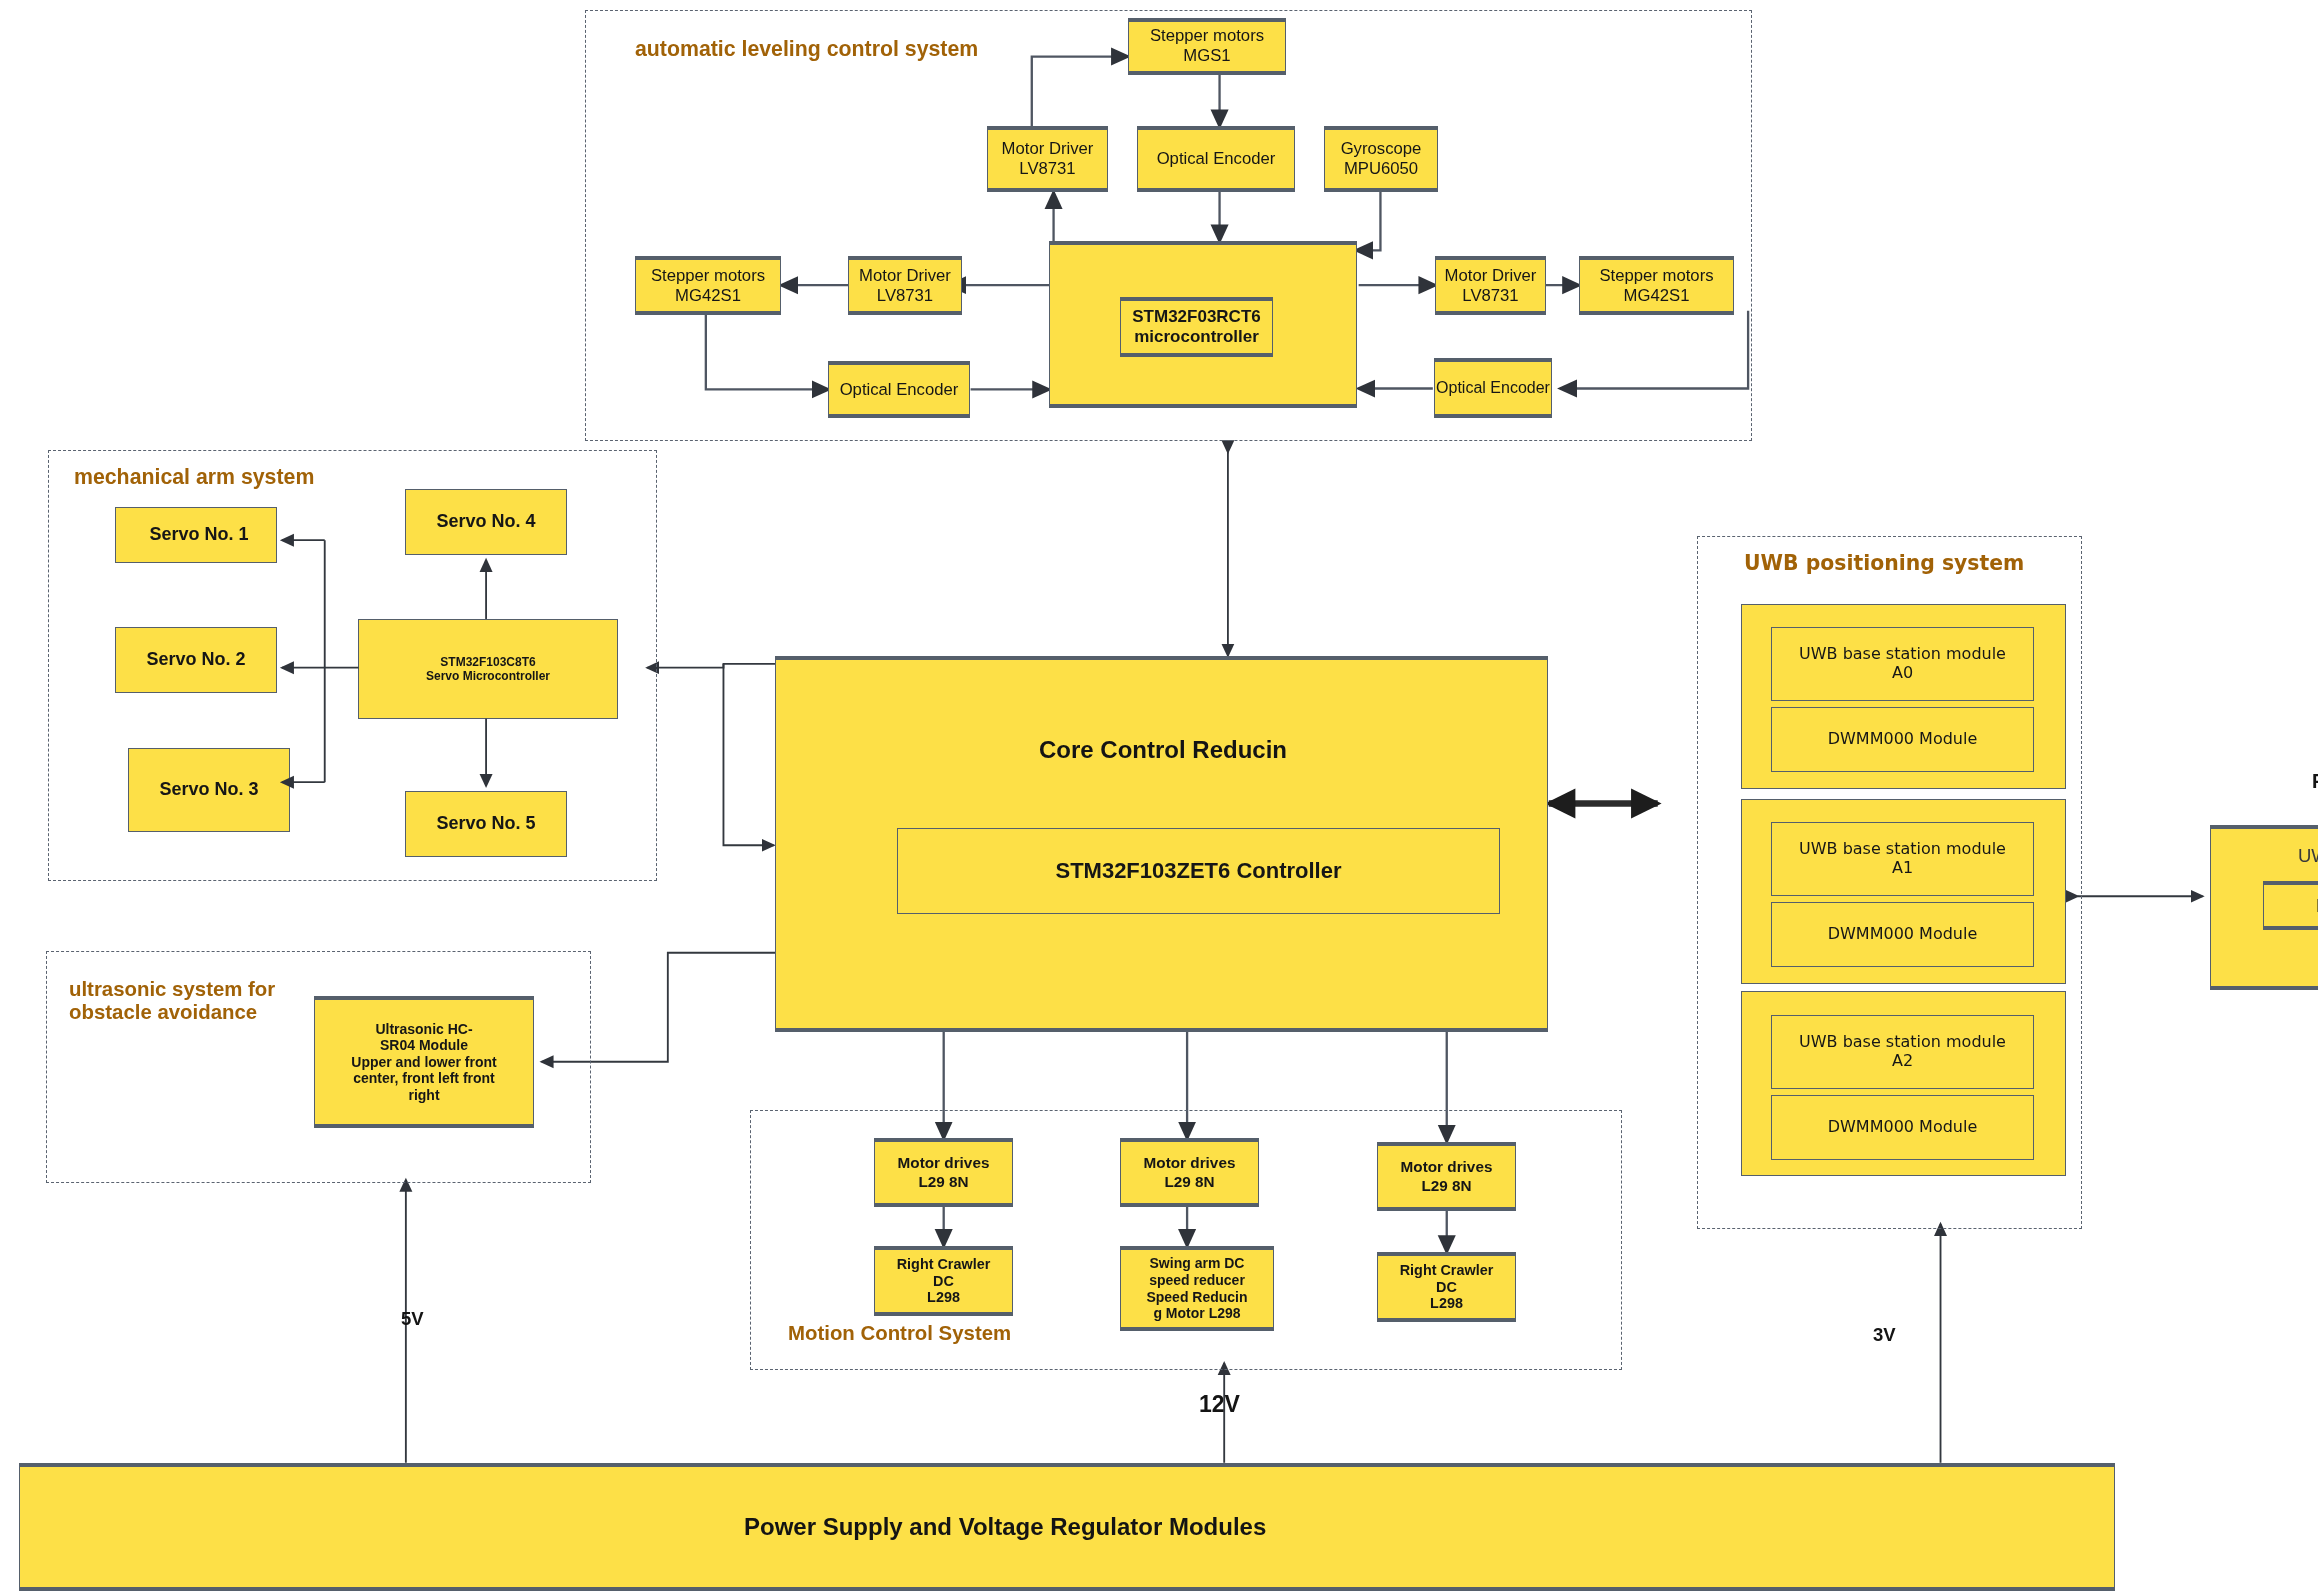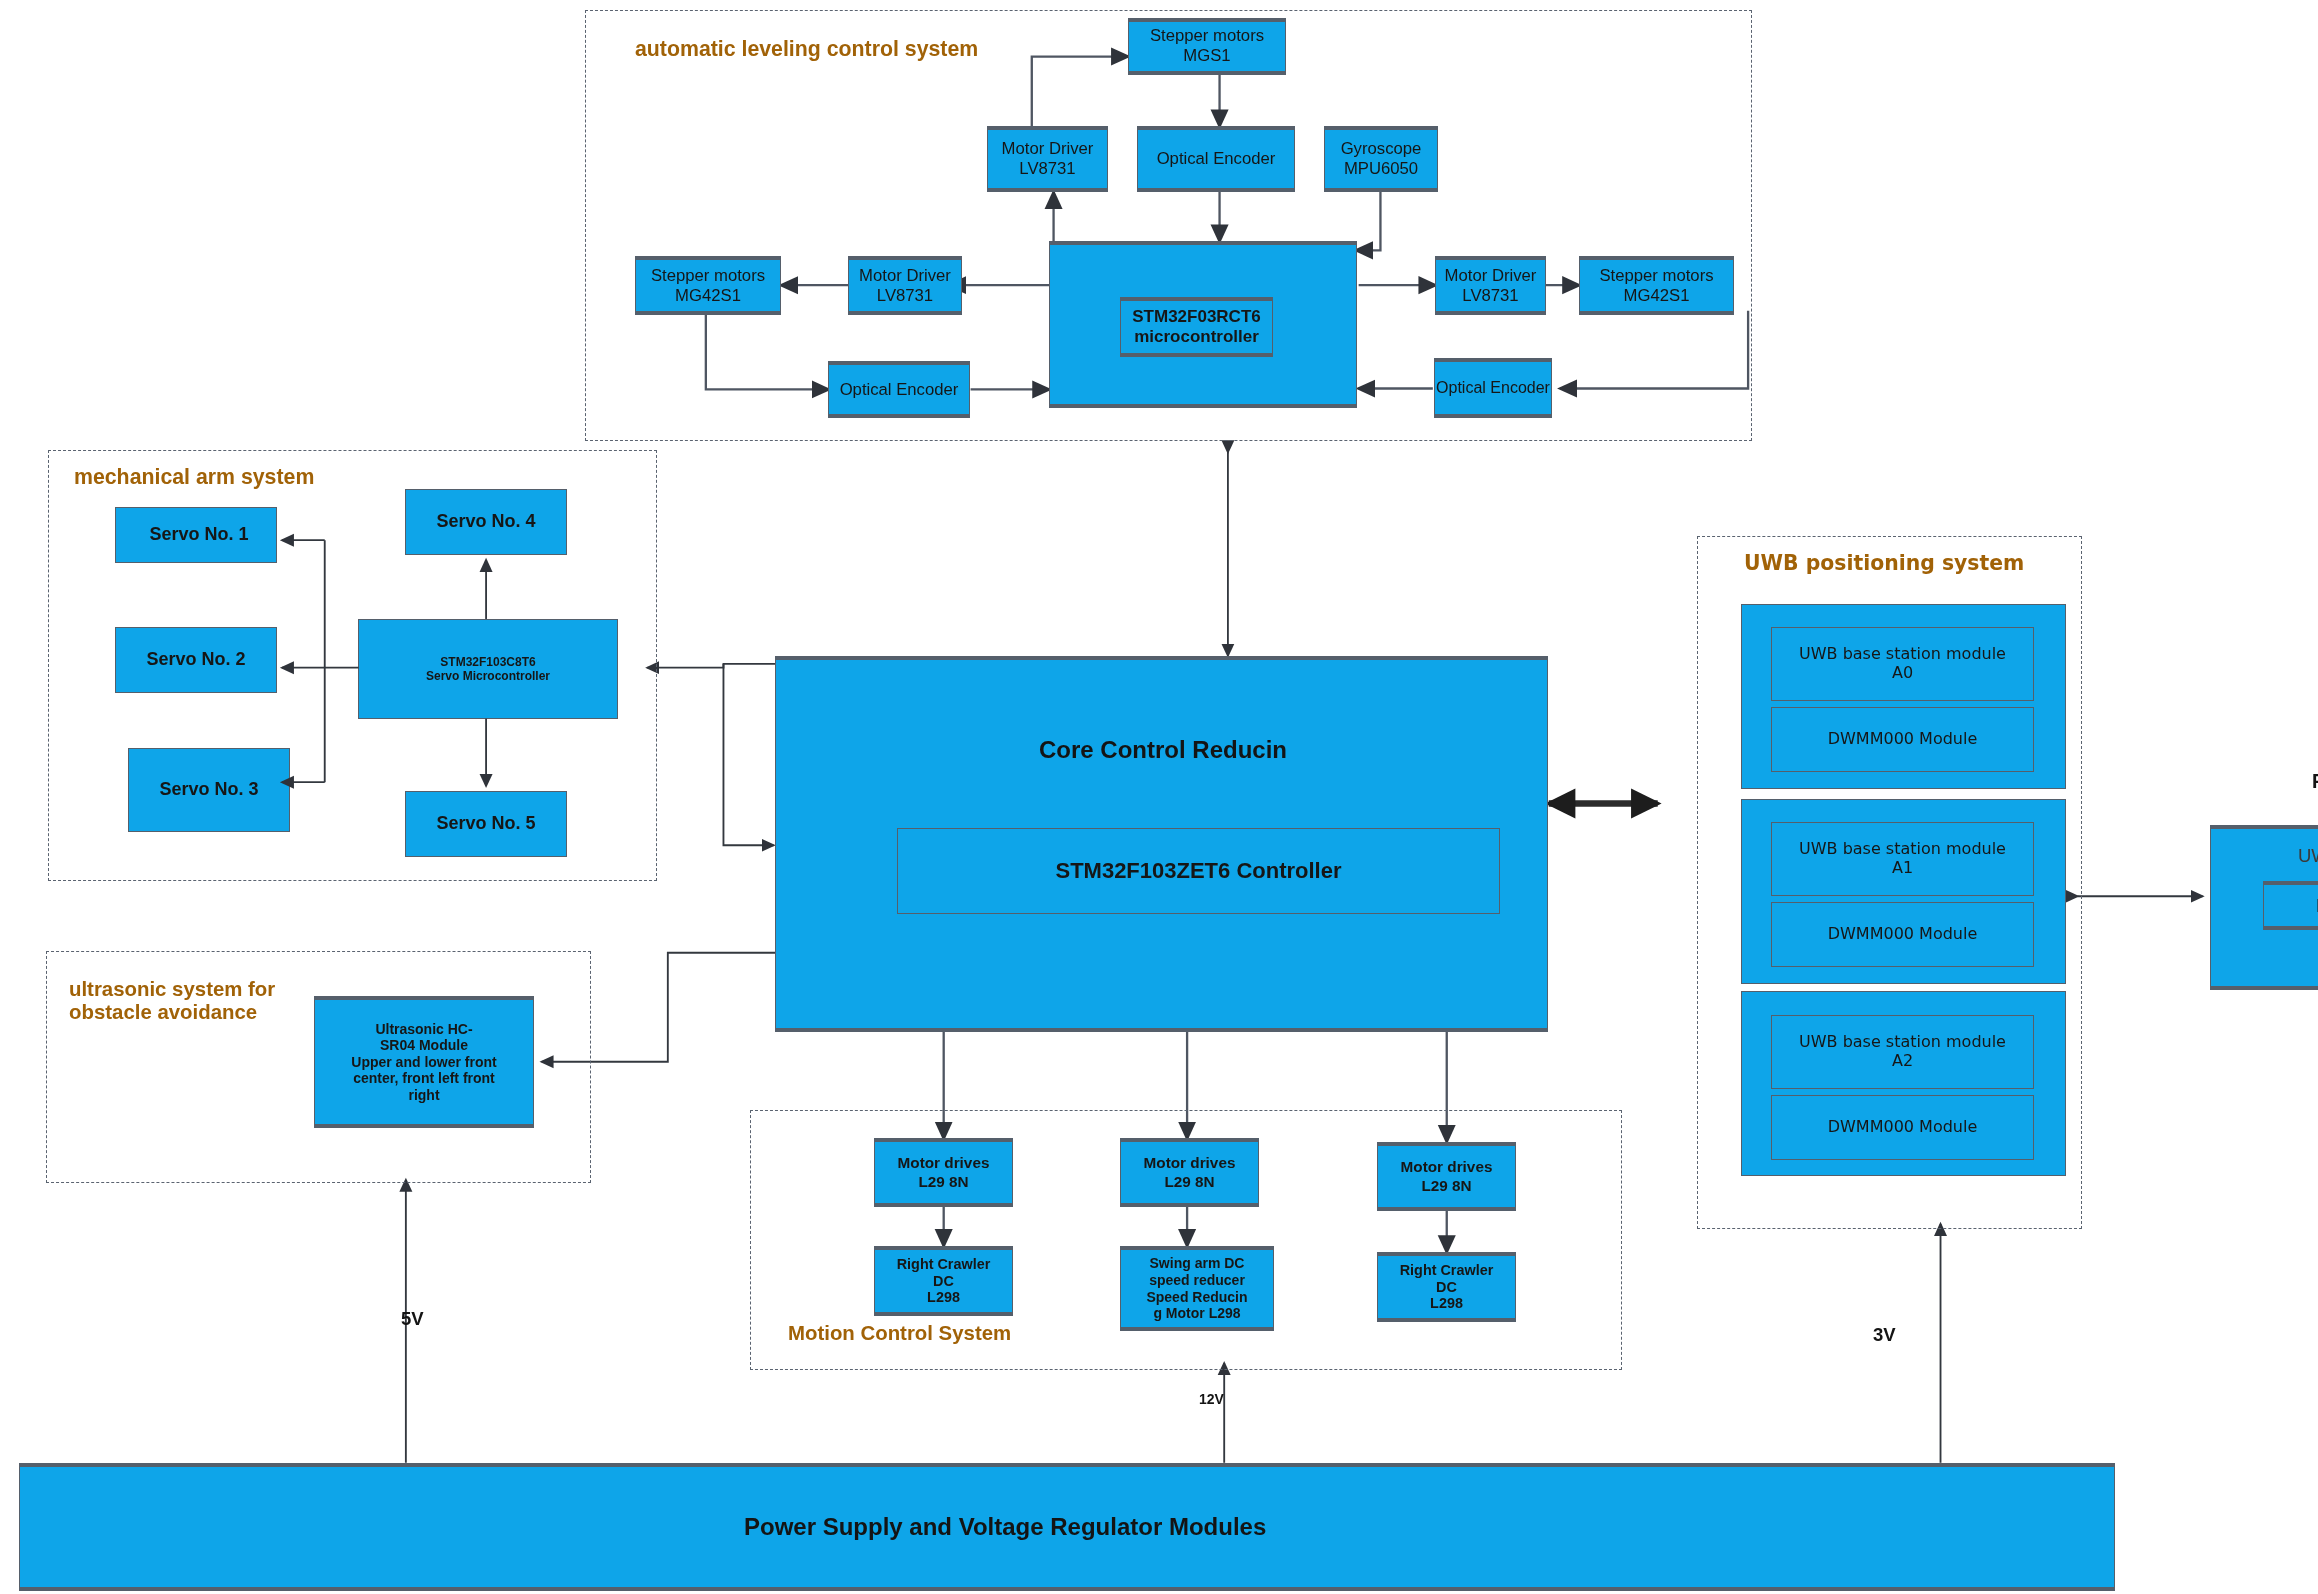--- a/index.html
+++ b/index.html
@@ -4,21 +4,21 @@
 <style>
   html,body{margin:0;padding:0;background:#ffffff;}
   body{font-family:"Liberation Sans", sans-serif;}
   #stage{position:relative;width:2549px;height:1594px;background:#fff;overflow:hidden;}
 
   
   .group{position:absolute;border:1.9px dashed #5a6370;box-sizing:border-box;background:transparent;}
   .group-title{position:absolute;font-weight:bold;color:#a16207;white-space:pre-line;line-height:1.15;}
 
   
-  .box{position:absolute;box-sizing:border-box;border:1.4px solid #555f6b;background:#0ea5e9;
+  .box{position:absolute;box-sizing:border-box;border:1.4px solid #555f6b;background:#fde047;
        display:flex;align-items:center;justify-content:center;text-align:center;
        color:#161616;line-height:1.18;padding:0.9px 1.9px;}
   .box.thickboth{border-top-width:4.2px;border-bottom-width:4.2px;}
   .box.bold{font-weight:bold;}
   .box.plainline{border-width:1.4px;}
   .nowrapbox{white-space:nowrap;overflow:visible;}
 
   
   .uwbfont{font-family:"DejaVu Sans", sans-serif;}
 
@@ -217,17 +217,17 @@
 
   <div class="label bold" style="left:2312px;top:770px;font-size:19.5px;">Follow the target</div>
   <div class="box thickboth" style="left:2210px;top:825px;width:357px;height:165px;"></div>
   <div class="label" style="left:2298px;top:845px;font-size:18.5px;color:#3a3a3a;">UWB labeling module</div>
   <div class="box thickboth bold" style="left:2263px;top:881px;width:269px;height:49px;font-size:18.5px;">DWMM000 Module</div>
 
   <div class="box thickboth" style="left:18.5px;top:1463px;width:2096px;height:128px;"></div>
   <div class="label bold" style="left:744px;top:1513px;font-size:24px;">Power Supply and Voltage Regulator Modules</div>
 
   <div class="label bold" style="left:401px;top:1308px;font-size:18.5px;">5V</div>
-  <div class="label bold" style="left:1199px;top:1391px;font-size:14px;">12V</div>
+  <div class="label bold" style="left:1199px;top:1391px;font-size:23px;">12V</div>
   <div class="label bold" style="left:1848px;top:1324px;font-size:18.5px;margin-left:25px;">3V</div>
 
 </div>
 
 
 </body></html>

